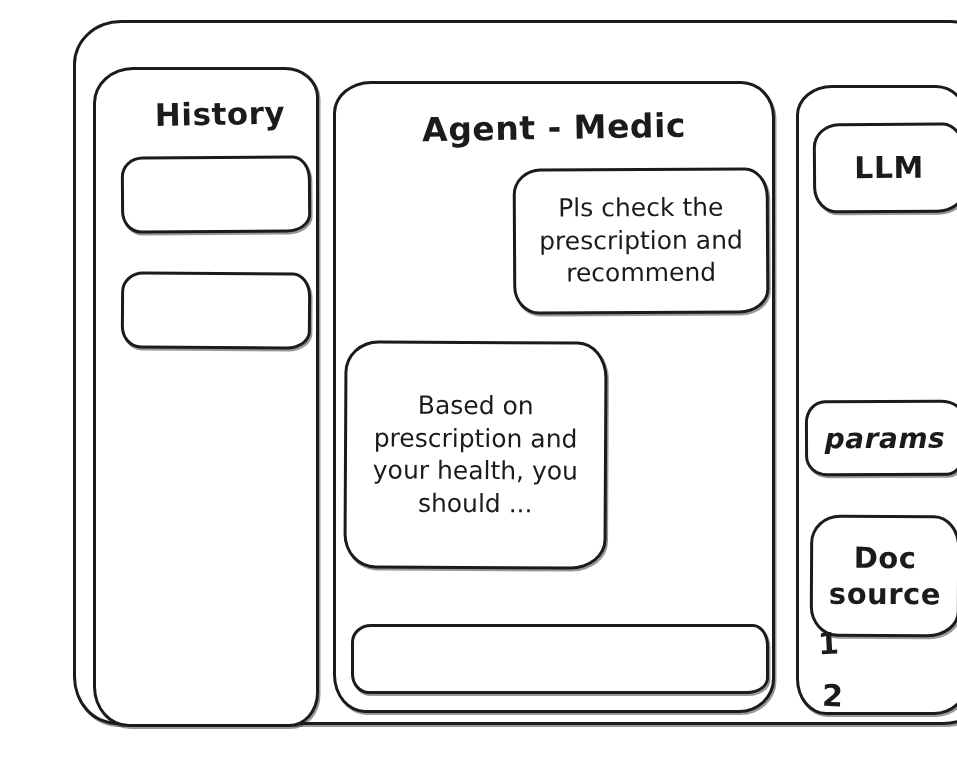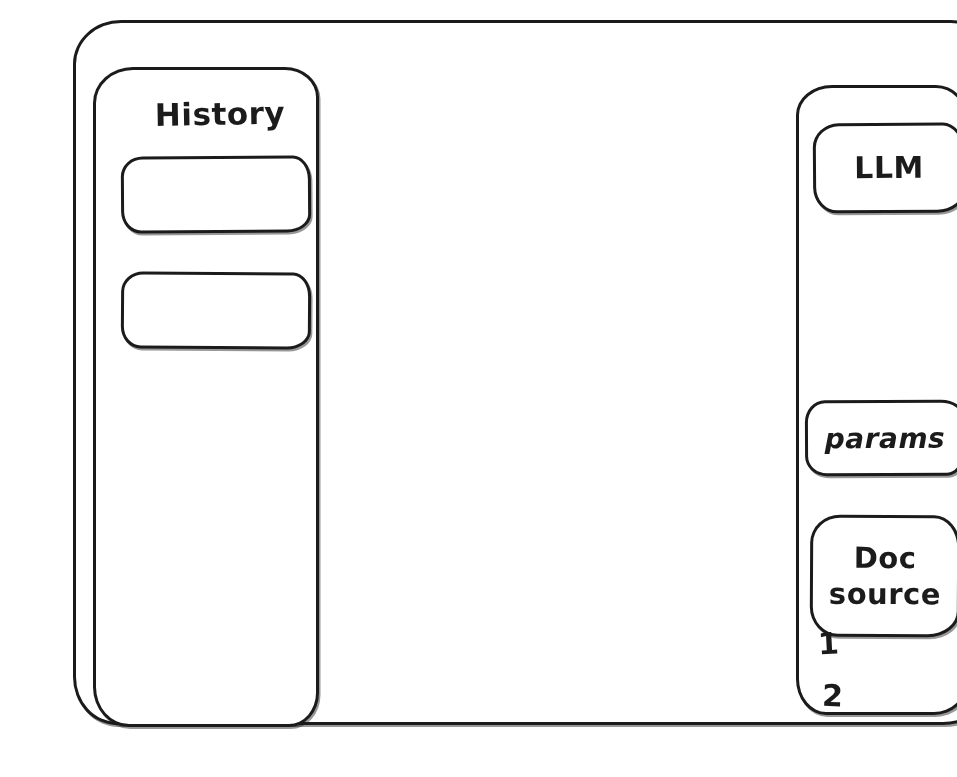--- a/index.html
+++ b/index.html
@@ -116,20 +116,33 @@
 
 <div class="stage">
   <div class="frame sketch">
 
     <aside class="history sketch">
       <div class="panel-title">History</div>
       <div class="hist-item sketch first"></div>
       <div class="hist-item sketch second"></div>
     </aside>
 
+    <main class="chat sketch">
+      <div class="chat-title">Agent - Medic</div>
+
+      <div class="bubble user sketch">
+        <span>Pls check the prescription and recommend</span>
+      </div>
+
+      <div class="bubble assistant sketch">
+        <span>Based on prescription and your health, you should ...</span>
+      </div>
+
+      <input class="chat-input sketch" type="text" placeholder="" style="">
+    </main>
 
     <aside class="tools sketch">
       <button class="tool-btn sketch llm">LLM</button>
       <button class="tool-btn sketch params">params</button>
       <button class="tool-btn sketch docsource">Doc source</button>
       <div class="doc-num one">1</div>
       <div class="doc-num two">2</div>
     </aside>
 
   </div>

